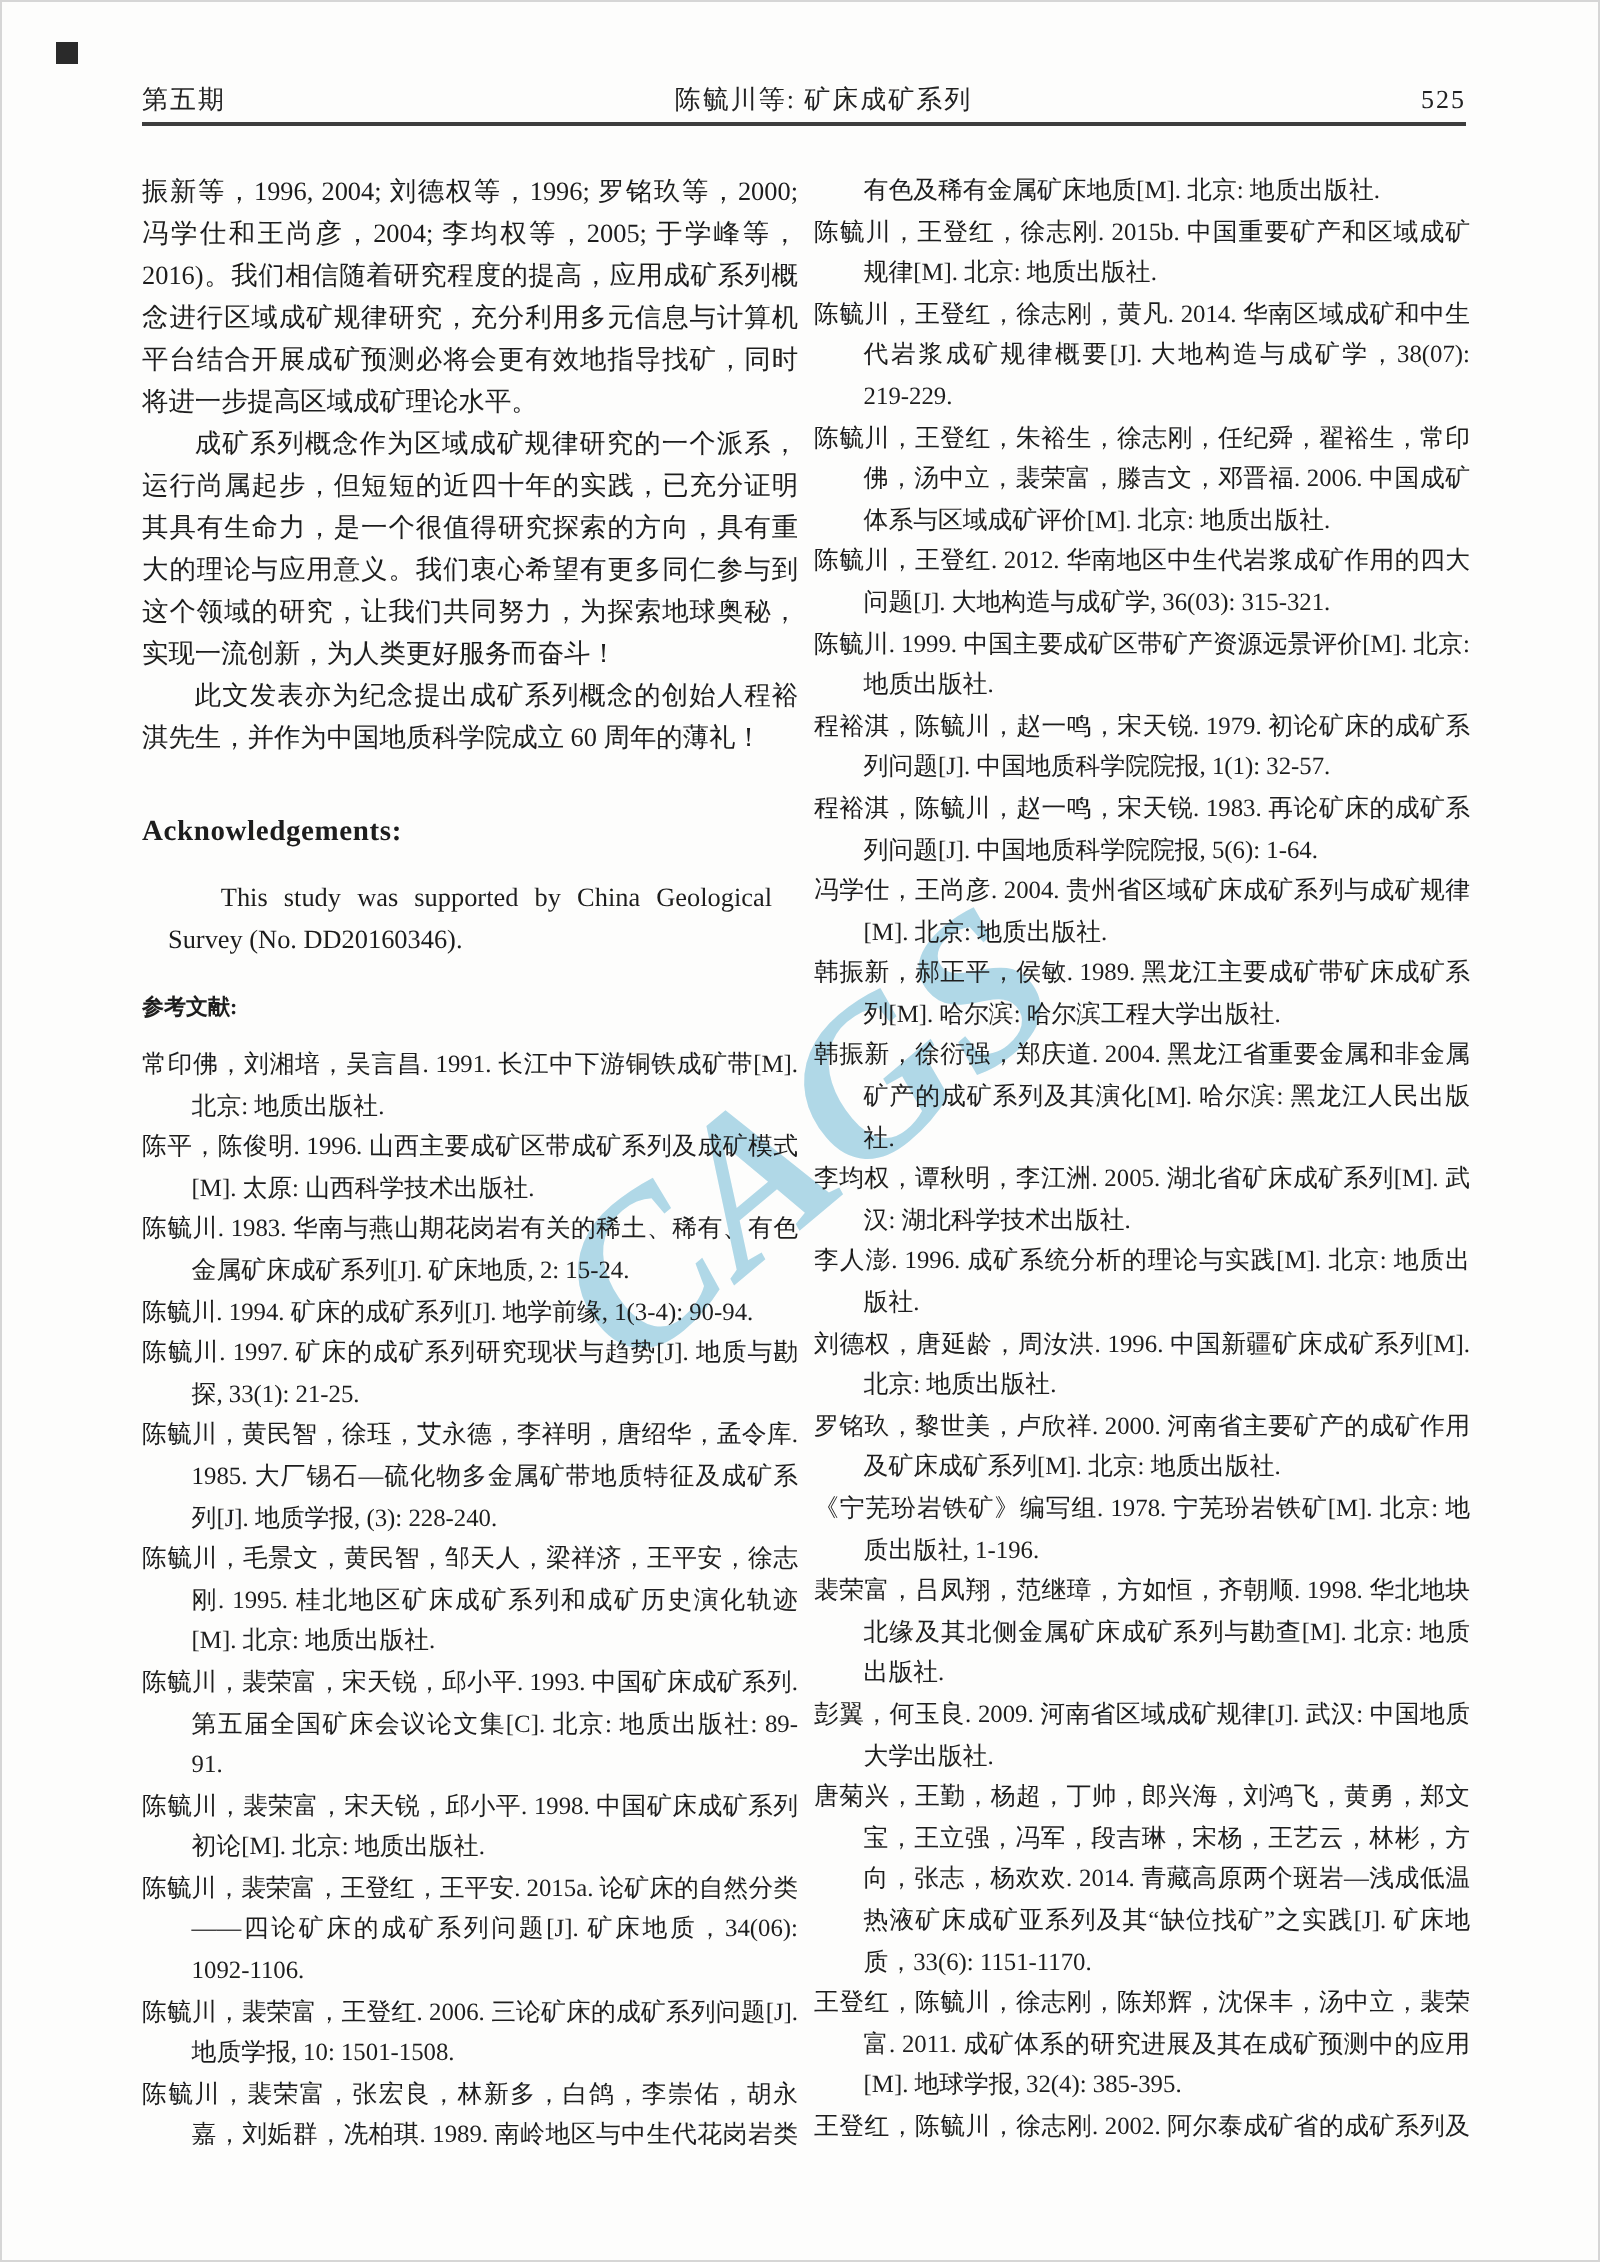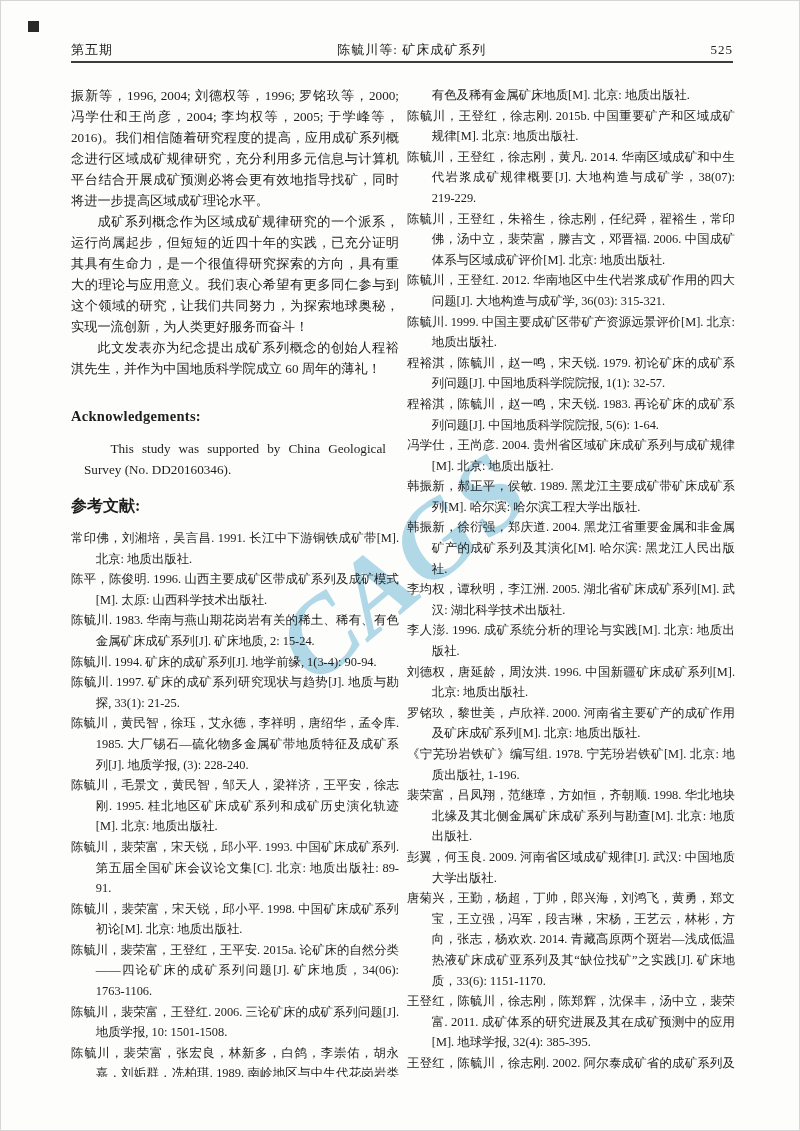--- a/index.html
+++ b/index.html
@@ -51,21 +51,21 @@
   }
   .indent{text-indent:2em;}
   .ack-heading{
     font-weight:bold;font-size:14.5px;margin:29px 0 11px;
     text-align:left;letter-spacing:0.3px;
   }
   .ack-para{
     font-size:13.2px;line-height:21px;text-indent:2em;margin:13px;
   }
   .ref-heading{
-    font-weight:bold;font-size:16px;margin:16px 0 11px;
+    font-weight:bold;font-size:11px;margin:16px 0 11px;
     text-align:left;
   }
   .ref{
     font-size:12.4px;line-height:20.6px;margin:0;
     padding-left:2em;text-indent:-2em;
   }
   .ref-cont{text-indent:0;}
 </style>
 </head>
 <body>
@@ -97,21 +97,21 @@
 
       <p class="ref">常印佛，刘湘培，吴言昌. 1991. 长江中下游铜铁成矿带[M]. 北京: 地质出版社.</p>
       <p class="ref">陈平，陈俊明. 1996. 山西主要成矿区带成矿系列及成矿模式[M]. 太原: 山西科学技术出版社.</p>
       <p class="ref">陈毓川. 1983. 华南与燕山期花岗岩有关的稀土、稀有、有色金属矿床成矿系列[J]. 矿床地质, 2: 15-24.</p>
       <p class="ref">陈毓川. 1994. 矿床的成矿系列[J]. 地学前缘, 1(3-4): 90-94.</p>
       <p class="ref">陈毓川. 1997. 矿床的成矿系列研究现状与趋势[J]. 地质与勘探, 33(1): 21-25.</p>
       <p class="ref">陈毓川，黄民智，徐珏，艾永德，李祥明，唐绍华，孟令库. 1985. 大厂锡石—硫化物多金属矿带地质特征及成矿系列[J]. 地质学报, (3): 228-240.</p>
       <p class="ref">陈毓川，毛景文，黄民智，邹天人，梁祥济，王平安，徐志刚. 1995. 桂北地区矿床成矿系列和成矿历史演化轨迹[M]. 北京: 地质出版社.</p>
       <p class="ref">陈毓川，裴荣富，宋天锐，邱小平. 1993. 中国矿床成矿系列. 第五届全国矿床会议论文集[C]. 北京: 地质出版社: 89-91.</p>
       <p class="ref">陈毓川，裴荣富，宋天锐，邱小平. 1998. 中国矿床成矿系列初论[M]. 北京: 地质出版社.</p>
-      <p class="ref">陈毓川，裴荣富，王登红，王平安. 2015a. 论矿床的自然分类——四论矿床的成矿系列问题[J]. 矿床地质，34(06): 1763-1106.</p>
+      <p class="ref">陈毓川，裴荣富，王登红，王平安. 2015a. 论矿床的自然分类——四论矿床的成矿系列问题[J]. 矿床地质，34(06): 1092-1106.</p>
       <p class="ref">陈毓川，裴荣富，王登红. 2006. 三论矿床的成矿系列问题[J]. 地质学报, 10: 1501-1508.</p>
       <p class="ref">陈毓川，裴荣富，张宏良，林新多，白鸽，李崇佑，胡永嘉，刘姤群，冼柏琪. 1989. 南岭地区与中生代花岗岩类有关的</p>
     </div>
 
     <div class="col">
       <p class="ref ref-cont">有色及稀有金属矿床地质[M]. 北京: 地质出版社.</p>
       <p class="ref">陈毓川，王登红，徐志刚. 2015b. 中国重要矿产和区域成矿规律[M]. 北京: 地质出版社.</p>
       <p class="ref">陈毓川，王登红，徐志刚，黄凡. 2014. 华南区域成矿和中生代岩浆成矿规律概要[J]. 大地构造与成矿学，38(07): 219-229.</p>
       <p class="ref">陈毓川，王登红，朱裕生，徐志刚，任纪舜，翟裕生，常印佛，汤中立，裴荣富，滕吉文，邓晋福. 2006. 中国成矿体系与区域成矿评价[M]. 北京: 地质出版社.</p>
       <p class="ref">陈毓川，王登红. 2012. 华南地区中生代岩浆成矿作用的四大问题[J]. 大地构造与成矿学, 36(03): 315-321.</p>

